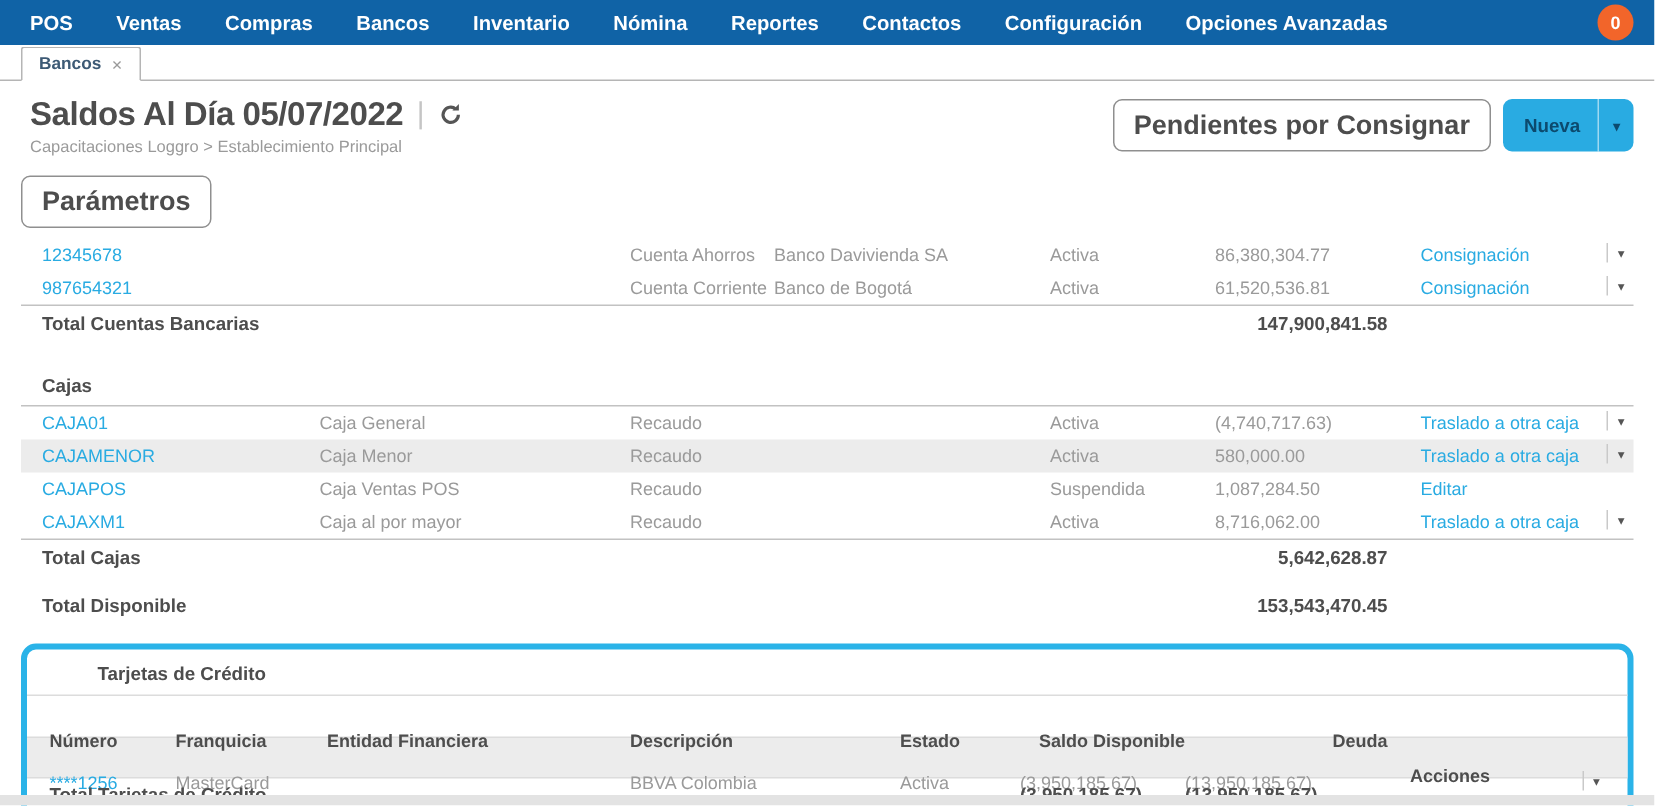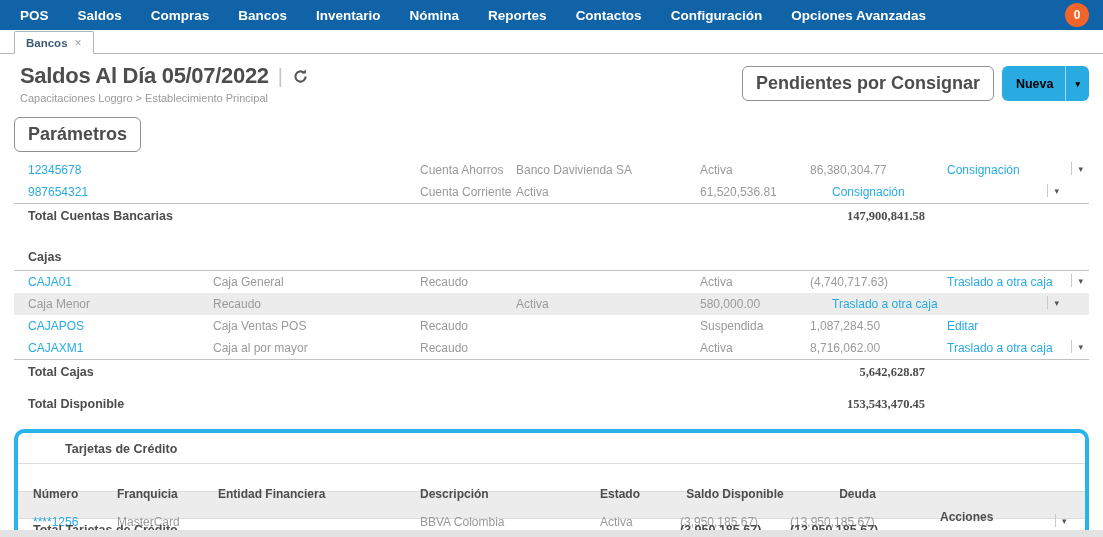--- a/index.html
+++ b/index.html
@@ -22,21 +22,21 @@
 
   .page-head{display:flex;align-items:flex-start;padding:9px 14px 0 20px;}
   .title-line{display:flex;align-items:center;gap:9px;}
   .page-title{font-size:22px;font-weight:bold;color:var(--dark);letter-spacing:-0.3px;}
   .title-sep{color:#c5c5c5;font-size:20px;font-weight:300;}
   .refresh{width:17px;height:17px;cursor:pointer;display:inline-flex;}
   .breadcrumb{font-size:11px;color:var(--dim);margin-top:3px;}
   .head-buttons{margin-left:auto;display:flex;gap:8px;margin-top:3px;}
   .btn-outline{background:#fff;border:1px solid #8f8f8f;border-radius:6px;padding:6px 13px;
     font-size:18px;font-weight:bold;color:var(--dark);cursor:pointer;white-space:nowrap;}
-  .btn-primary{background:var(--accent);border:none;border-radius:6px;color:#000000;font-weight:bold;font-size:12.5px;
+  .btn-primary{background:var(--accent);border:none;border-radius:6px;color:#0c4a6e;font-weight:bold;font-size:12.5px;
     display:flex;align-items:center;cursor:pointer;padding:0;}
   .btn-primary .lbl{padding:7px 12px 7px 14px;}
   .btn-primary .vdiv{width:1px;align-self:stretch;background:rgba(255,255,255,.55);}
   .btn-primary .caret{padding:7px 9px;font-size:9px;}
 
   .params-wrap{margin:13px 0 0 14px;}
 
   .sheet{margin:7px 14px 0;}
   .trow{display:grid;grid-template-columns:185px 207px 96px 184px 110px 115px 140px 1fr;
     align-items:center;height:22px;padding-left:14px;font-size:12px;white-space:nowrap;}
@@ -46,47 +46,47 @@
   .amount{text-align:left;color:var(--dim);}
   .action-cell{padding-left:22px;}
   .menu-cell{justify-self:end;padding-right:6px;}
   .menu-caret{display:inline-flex;align-items:center;gap:6px;cursor:pointer;}
   .menu-caret .bar{width:1px;height:13px;background:#c9c9c9;}
   .menu-caret .tri{font-size:9px;color:#555;}
 
   .hr{border-top:1px solid var(--line-strong);}
   .total-row{display:flex;align-items:center;height:24px;padding-left:14px;
     font-size:12.5px;font-weight:bold;color:var(--dark);}
-  .total-row .tv{margin-left:auto;margin-right:164px;font-family:Liberation Serif, serif;}
+  .total-row .tv{margin-left:auto;margin-right:164px;}
 
   .section-label{font-size:12.5px;font-weight:bold;color:var(--dark);padding:5px 0 6px 14px;}
   .cajas-block{margin-top:17px;}
 
   .disponible{margin-top:8px;}
 
   .hl-box{margin:13px 14px 0;border:4px solid var(--hl-border);border-radius:10px;padding:5px 0 3px;background:#fff;}
   .hl-title{font-size:12.5px;font-weight:bold;color:var(--dark);padding:4px 15px 7px;margin-left:32px;}
   .hl-line{border-top:1px solid var(--line-light);}
   .hl-grid{display:grid;grid-template-columns:84px 101px 202px 180px 80px 110px 135px 130px 1fr;
     align-items:center;padding:0 15px;font-size:12px;white-space:nowrap;}
   .hl-head{height:27px;font-weight:bold;color:var(--dark);}
-  .hl-head .right{text-align:center;}
+  .hl-head .right{text-align:right;}
   .hl-row{height:26px;background:var(--shade);color:var(--dim);}
   .hl-total{height:22px;font-weight:bold;color:var(--dark);font-size:12.5px;}
   .hl-total .span-label{grid-column:1 / span 5;}
   .acciones-cell{padding-left:15px;margin-top:46px;}
 
   .footer-strip{position:absolute;left:0;right:0;bottom:0;height:7px;background:#e3e3e3;}
 </style>
 </head>
 <body>
 
 <div class="navbar">
   <span class="nav-item">POS</span>
-  <span class="nav-item">Saldos</span>
+  <span class="nav-item">Ventas</span>
   <span class="nav-item">Compras</span>
   <span class="nav-item">Bancos</span>
   <span class="nav-item">Inventario</span>
   <span class="nav-item">Nómina</span>
   <span class="nav-item">Reportes</span>
   <span class="nav-item">Contactos</span>
   <span class="nav-item">Configuración</span>
   <span class="nav-item">Opciones Avanzadas</span>
   <span class="nav-badge">0</span>
 </div>
@@ -137,20 +137,21 @@
     <span class="action-cell"><span class="link">Consignación</span></span>
     <span class="menu-cell"><span class="menu-caret">
           <span class="bar"></span>
           <span class="tri">▾</span>
         </span></span>
   </div>
   <div class="trow">
     <span class="link">987654321</span>
     <span></span>
     <span class="dim">Cuenta Corriente</span>
+    <span class="dim">Banco de Bogotá</span>
     <span class="dim">Activa</span>
     <span class="amount">61,520,536.81</span>
     <span class="action-cell"><span class="link">Consignación</span></span>
     <span class="menu-cell"><span class="menu-caret">
           <span class="bar"></span>
           <span class="tri">▾</span>
         </span></span>
   </div>
   <div class="hr"></div>
   <div class="total-row">
@@ -168,20 +169,21 @@
       <span></span>
       <span class="dim">Activa</span>
       <span class="amount">(4,740,717.63)</span>
       <span class="action-cell"><span class="link">Traslado a otra caja</span></span>
       <span class="menu-cell"><span class="menu-caret">
             <span class="bar"></span>
             <span class="tri">▾</span>
           </span></span>
     </div>
     <div class="trow shaded">
+      <span class="link">CAJAMENOR</span>
       <span class="dim">Caja Menor</span>
       <span class="dim">Recaudo</span>
       <span></span>
       <span class="dim">Activa</span>
       <span class="amount">580,000.00</span>
       <span class="action-cell"><span class="link">Traslado a otra caja</span></span>
       <span class="menu-cell"><span class="menu-caret">
             <span class="bar"></span>
             <span class="tri">▾</span>
           </span></span>

